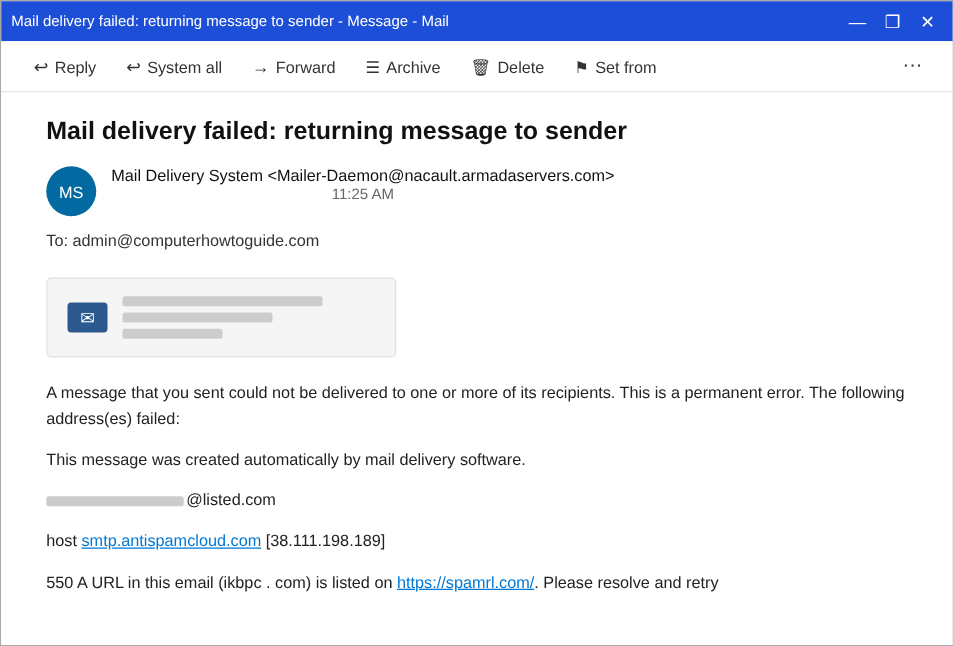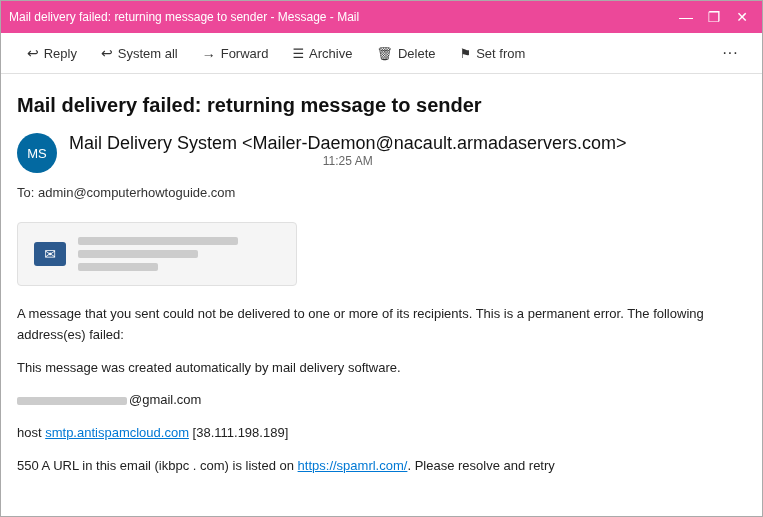--- a/index.html
+++ b/index.html
@@ -16,21 +16,21 @@
       width: 763px;
       height: 517px;
       background: #fff;
       border: 1px solid #aaa;
       display: flex;
       flex-direction: column;
     }
 
     
     .title-bar {
-      background: #ec4899;
+      background: #1d4ed8;
       color: white;
       height: 32px;
       display: flex;
       align-items: center;
       justify-content: space-between;
       padding: 0 8px;
       flex-shrink: 0;
     }
     .title-bar-title {
       font-size: 12px;
@@ -77,21 +77,21 @@
     }
     .toolbar-more {
       margin-left: auto;
       font-size: 16px;
       padding: 4px 8px;
     }
 
     
     .email-content {
       flex: 1;
-      padding: 20px 16px;
+      padding: 20px 36px;
       overflow-y: auto;
       background: #fff;
     }
 
     .email-subject {
       font-size: 20px;
       font-weight: 600;
       color: #111;
       margin-bottom: 16px;
     }
@@ -111,21 +111,21 @@
       color: white;
       display: flex;
       align-items: center;
       justify-content: center;
       font-size: 13px;
       font-weight: normal;
       flex-shrink: 0;
     }
 
     .sender-info .sender-name {
-      font-size: 18px;
+      font-size: 13px;
       color: #111;
       font-weight: 500;
     }
     .sender-info .sender-time {
       font-size: 12px;
       color: #666;
       text-align: center;
     }
 
     .to-line {
@@ -260,21 +260,21 @@
         <div class="redacted-line" style="width:160px;"></div>
         <div class="redacted-line" style="width:120px;"></div>
         <div class="redacted-line" style="width:80px;"></div>
       </div>
     </div>
 
     <div class="email-body">
       <p>A message that you sent could not be delivered to one or more of its recipients. This is a permanent error. The following address(es) failed:</p>
       <p>This message was created automatically by mail delivery software.</p>
       <p>
-        <span class="redacted-email-addr"></span><span>@gmail.com</span>
+        <span class="redacted-email-addr"></span><span>@listed.com</span>
       </p>
       <p>
         host <span class="link-text">smtp.antispamcloud.com</span> [38.111.198.189]
       </p>
       <p>
         <span>550 A URL in this email (ikbpc . com) is listed on </span><span class="link-text">https://spamrl.com/</span><span>. Please resolve and retry</span>
       </p>
     </div>
 
   </div>

